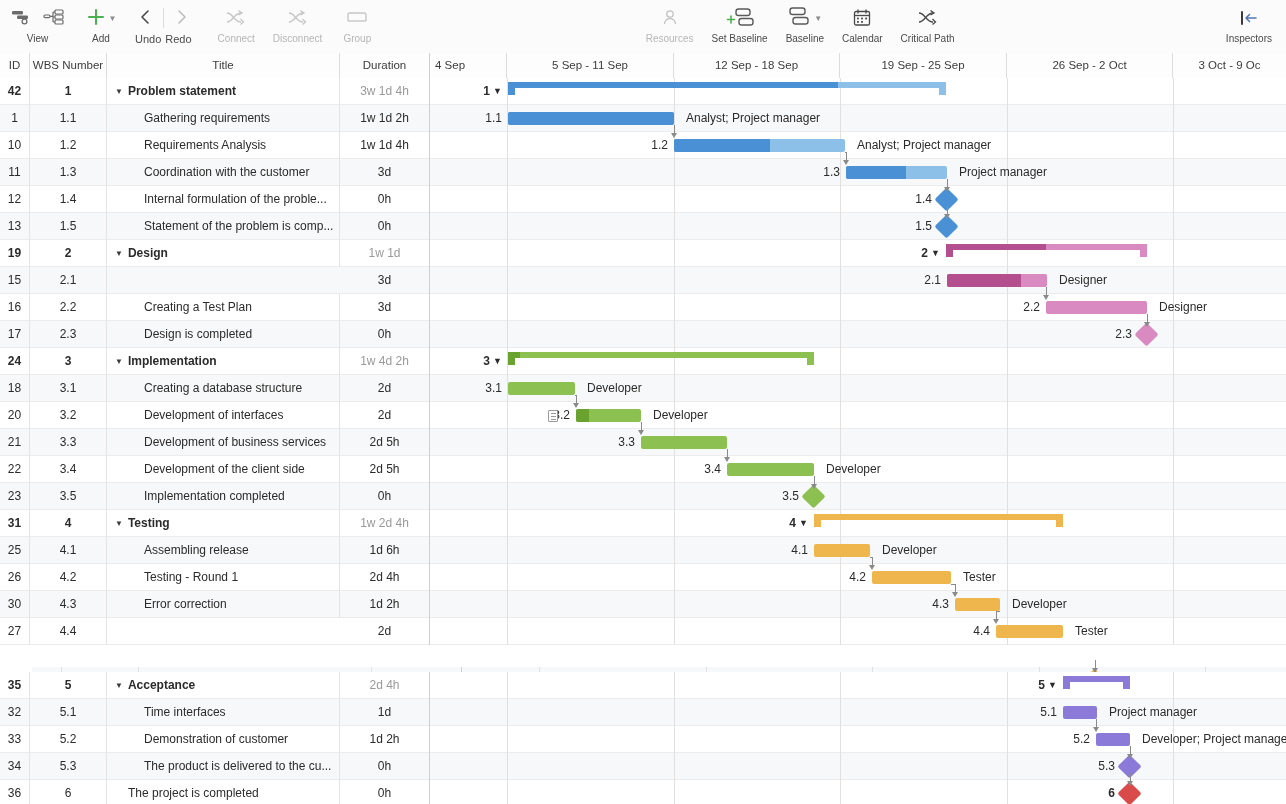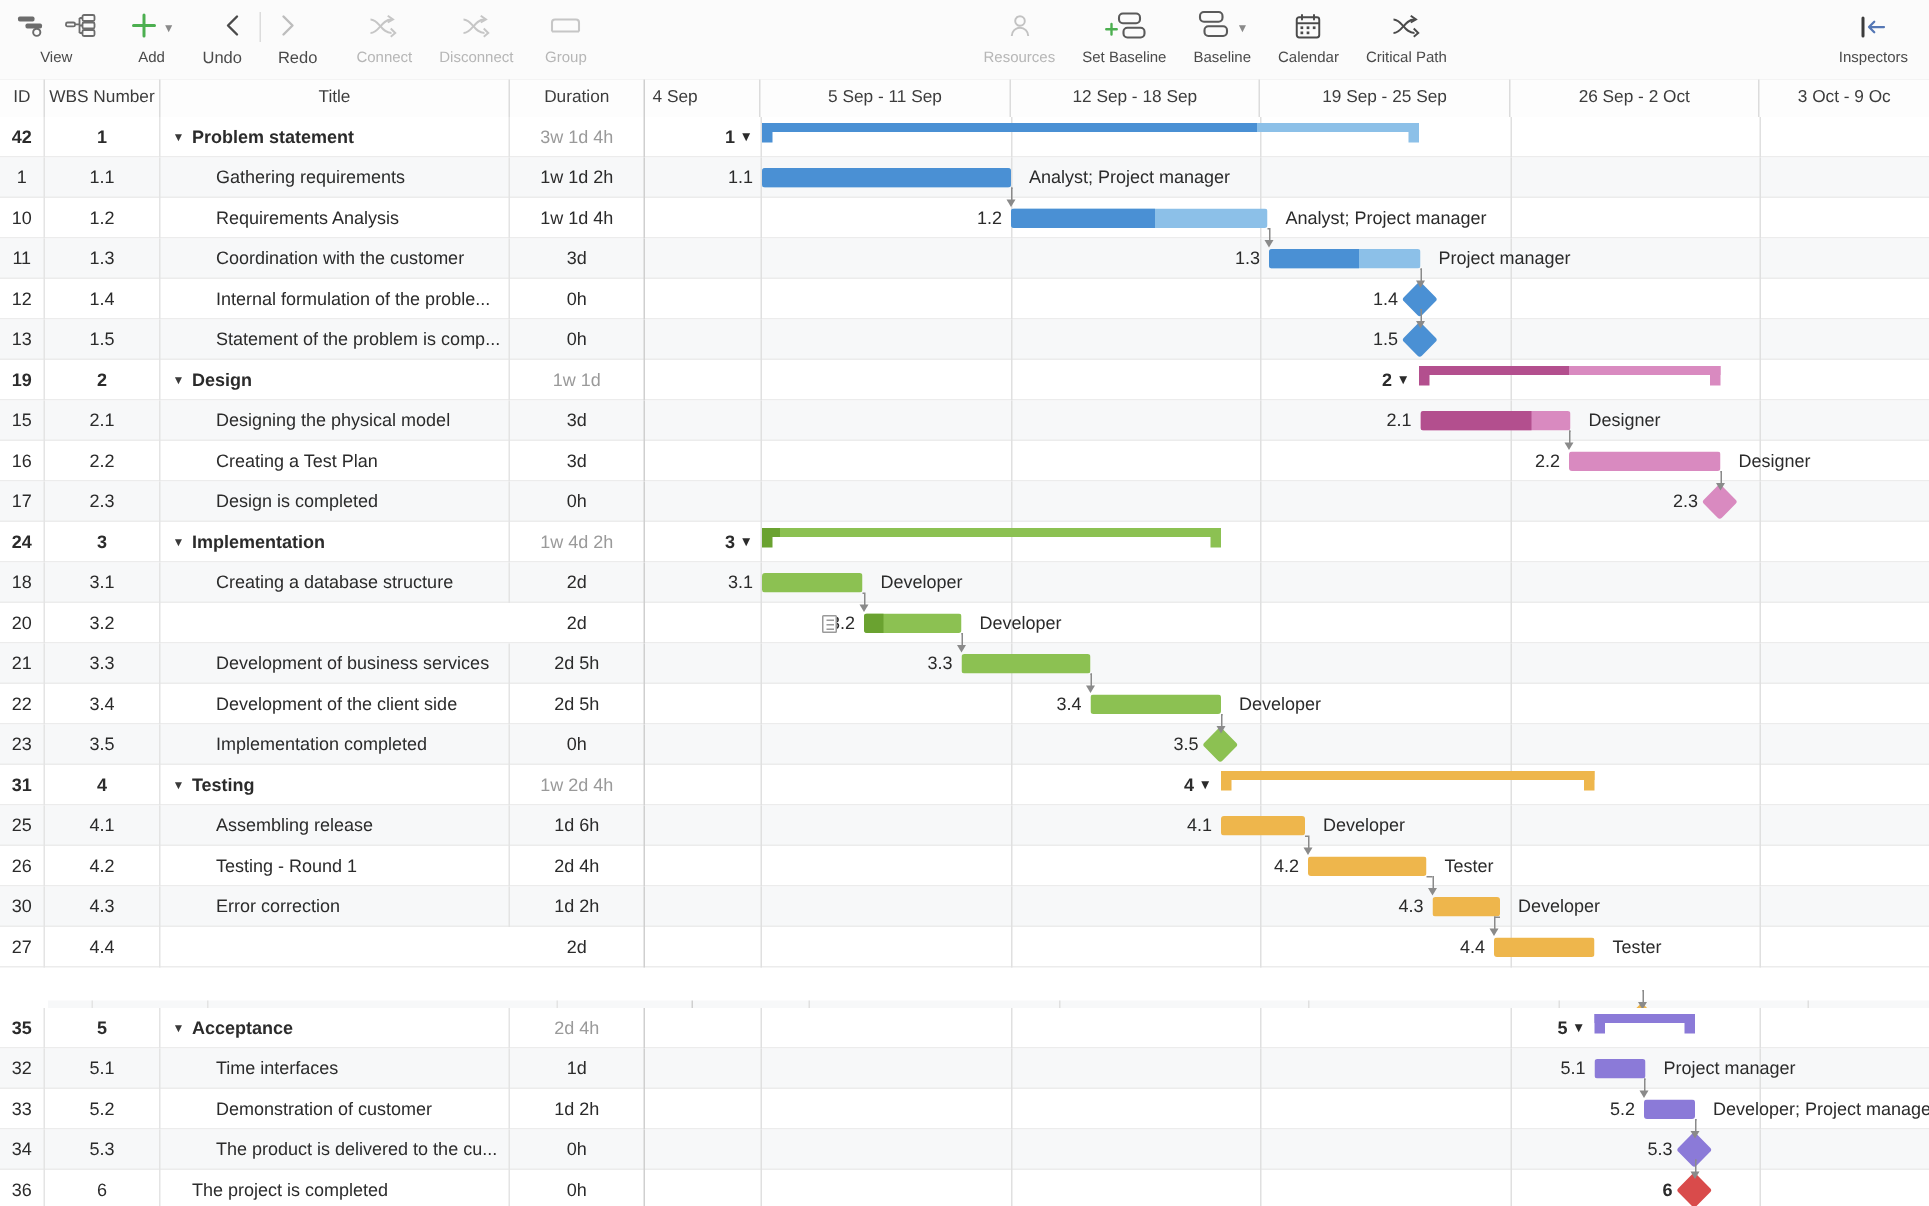--- a/index.html
+++ b/index.html
@@ -19,21 +19,21 @@
   }
   .tb-item{
     display:flex;flex-direction:column;align-items:center;justify-content:flex-start;
     padding:6px 9px 0 9px;min-width:34px;
   }
   .tb-ico{height:24px;display:flex;align-items:center;justify-content:center;}
   .tb-lbl{font-size:10px;color:#4a4a4a;margin-top:3px;line-height:12px;white-space:nowrap;}
   .tb-item.disabled .tb-lbl{color:#b6b6b6;}
   .tb-pair{display:flex;flex-direction:column;align-items:center;padding:6px 8px 0 8px;}
   .tb-pair-icons{display:flex;align-items:center;gap:10px;height:24px;}
-  .tb-pair-lbls{display:flex;gap:24px;margin-top:3px;}
+  .tb-pair-lbls{display:flex;gap:4px;margin-top:3px;}
   .tb-pair-lbls span{font-size:11px;color:#4a4a4a;line-height:12px;}
   .caret-sm{font-size:8px;color:#8a8a8a;margin-left:3px;}
   .tb-spacer{flex:1;}
 
   
   .hdr{
     position:absolute;left:0;top:53px;width:1286px;height:25px;
     background:#fdfdfd;border-bottom:1px solid #d0d0d0;
     font-size:11.5px;color:#3c3c3c;
   }
@@ -426,21 +426,20 @@
             <div class="cap-l" style="background: rgb(179, 79, 142);"></div>
             <div class="cap-r" style="background: rgb(217, 138, 192);"></div>
           </div>
           <div class="rowlbl rt" style="left: 466px; width: 32px; font-weight: bold;">2</div>
           <div class="rowlbl" style="left: 501px; font-size: 9px;">▼</div>
         </div>
       </div>
       <div class="row odd" style="top: 189px;">
         <div class="c-id">15</div>
         <div class="c-wbs">2.1</div>
-        <div class="c-title" style="padding-left: 37px;"><span>Designing the physical model</span></div>
         <div class="c-dur">3d</div>
         <div class="gantt">
           <div class="vline" style="left: 77px;"></div>
           <div class="vline" style="left: 244px;"></div>
           <div class="vline" style="left: 410px;"></div>
           <div class="vline" style="left: 577px;"></div>
           <div class="vline" style="left: 743px;"></div>
           <div class="bar" style="left: 517px; width: 100px;">
             <div style="position: absolute; left: 0px; top: 0px; height: 13px; width: 100%; background: rgb(217, 138, 192);"></div>
             <div class="prog" style="width: 74px; background: rgb(179, 79, 142);"></div>
@@ -527,20 +526,21 @@
           <div class="bar" style="left: 78px; width: 67px;">
             <div style="position: absolute; left: 0px; top: 0px; height: 13px; width: 100%; background: rgb(140, 193, 82);"></div>
           </div>
           <div class="rowlbl rt" style="left: 38px; width: 34px;">3.1</div>
           <div class="res" style="left: 157px;">Developer</div>
         </div>
       </div>
       <div class="row even" style="top: 324px;">
         <div class="c-id">20</div>
         <div class="c-wbs">3.2</div>
+        <div class="c-title" style="padding-left: 37px;"><span>Development of interfaces</span></div>
         <div class="c-dur">2d</div>
         <div class="gantt">
           <div class="vline" style="left: 77px;"></div>
           <div class="vline" style="left: 244px;"></div>
           <div class="vline" style="left: 410px;"></div>
           <div class="vline" style="left: 577px;"></div>
           <div class="vline" style="left: 743px;"></div>
           <div class="bar" style="left: 146px; width: 65px;">
             <div style="position: absolute; left: 0px; top: 0px; height: 13px; width: 100%; background: rgb(140, 193, 82);"></div>
             <div class="prog" style="width: 13px; background: rgb(106, 162, 48);"></div>

